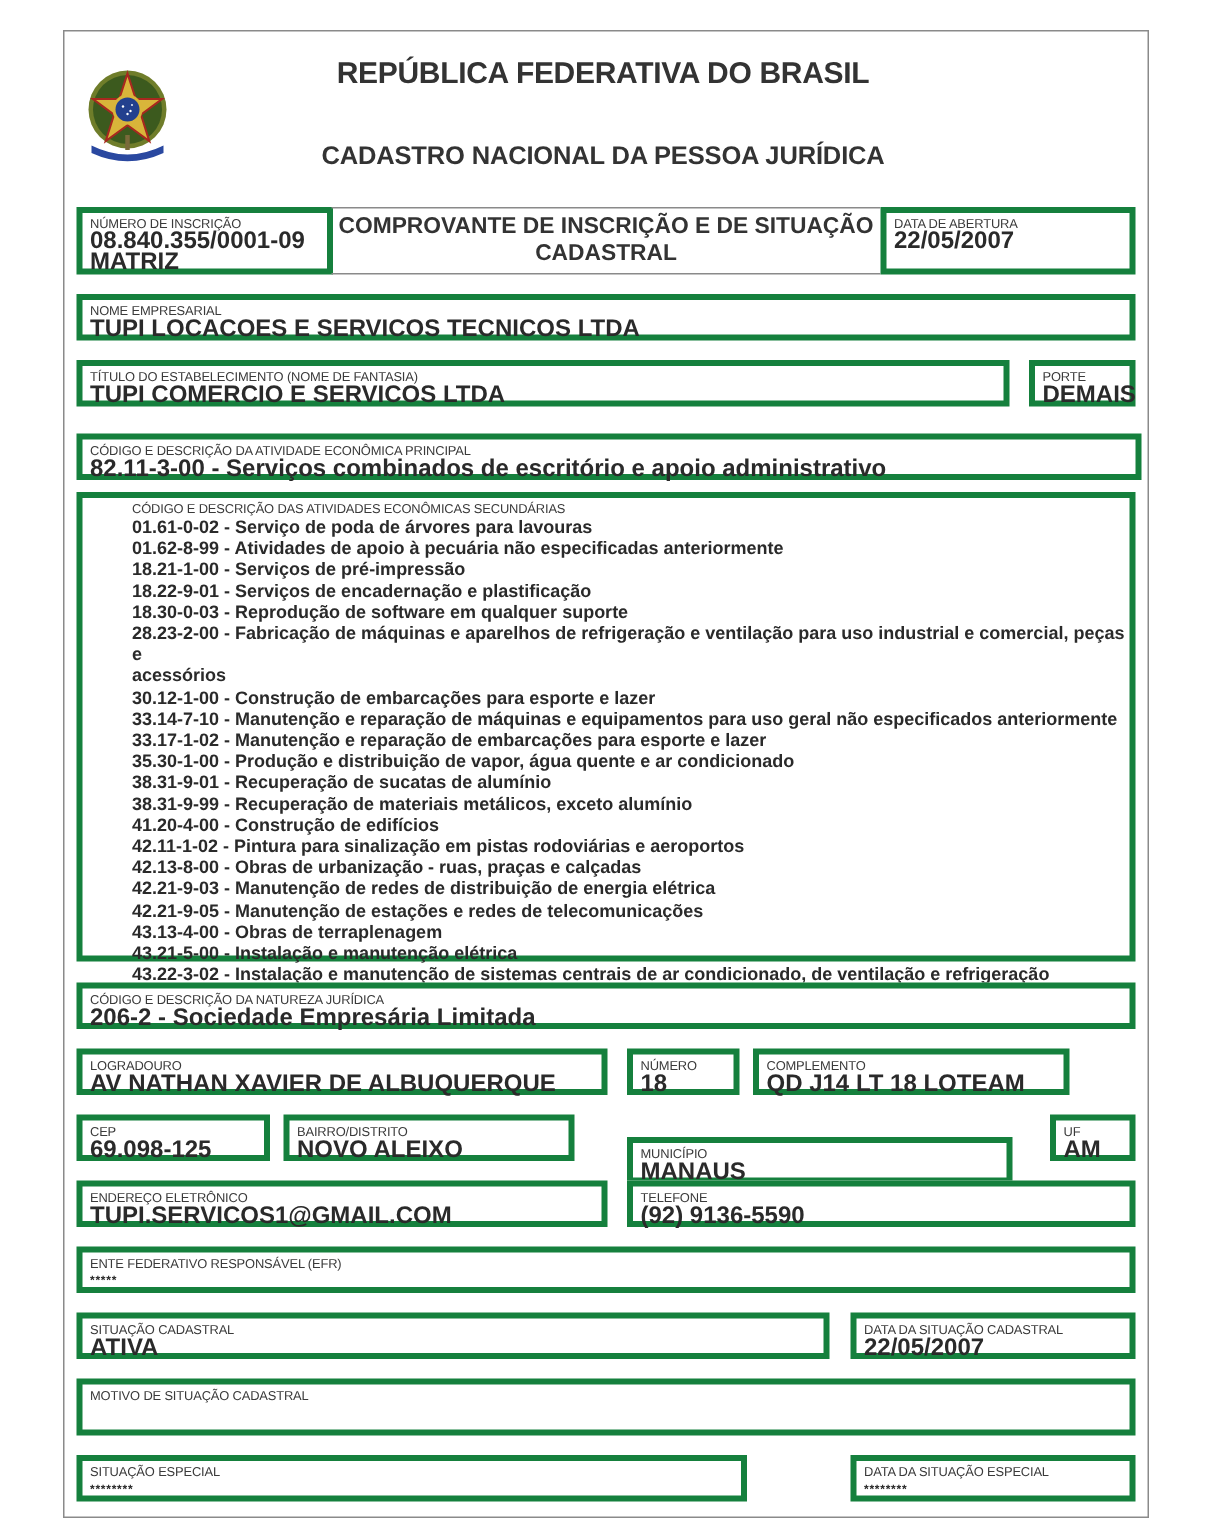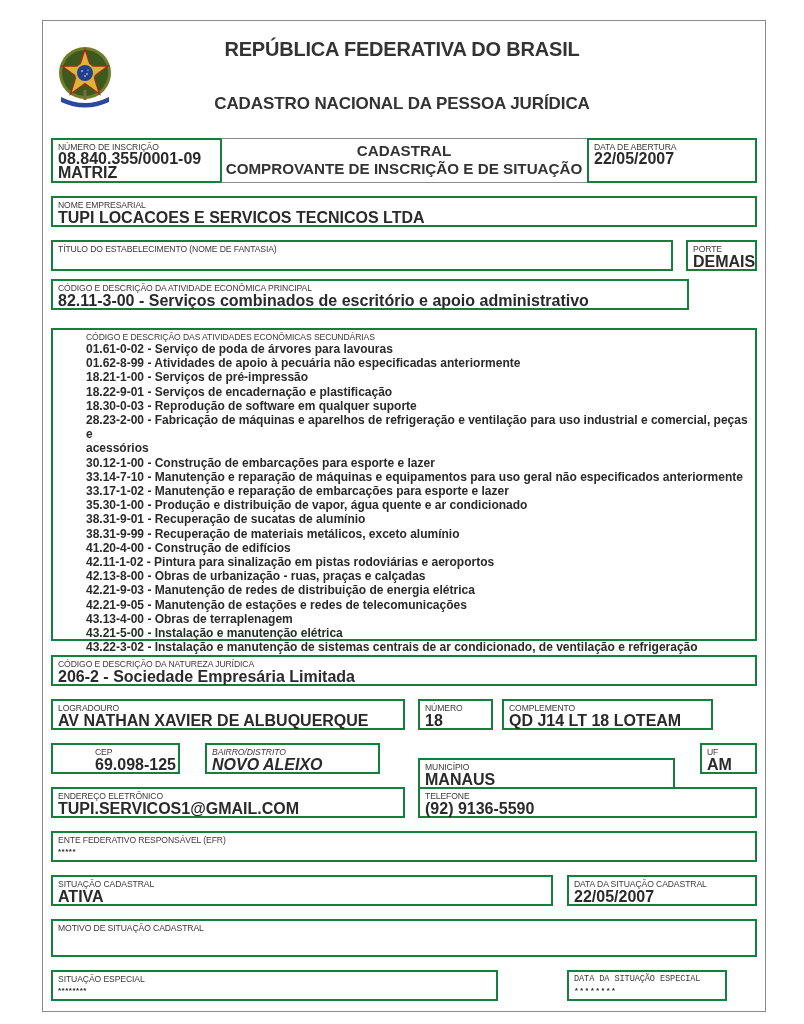--- a/index.html
+++ b/index.html
@@ -1,19 +1,19 @@
 <!DOCTYPE html>
 <html><head>
   <meta charset="utf-8">
   <style>
     * { box-sizing: border-box; margin: 0; padding: 0; }
     html, body { width: 804px; height: 1024px; background: #ffffff; overflow: hidden; }
     body { position: relative; font-family: "Liberation Sans", sans-serif; color: #2a2a2a; }
     .frame { position: absolute; left: 42px; top: 20px; width: 724px; height: 992px; border: 1.5px solid #8a8a8a; }
-    .box { position: absolute; border: 2px solid #15803d; background: #fff; }
+    .box { position: absolute; border: 4px solid #15803d; background: #fff; }
     .lbl { display: block; font-size: 8.6px; color: #3a3a3a; line-height: 10px; padding: 2px 0 0 5px; text-transform: uppercase; letter-spacing: -0.1px; white-space: nowrap; }
     .val { display: block; font-size: 16px; font-weight: bold; color: #2a2a2a; line-height: 14px; padding: 1px 0 0 5px; white-space: nowrap; }
     .val.small { font-size: 8px; letter-spacing: 0.5px; line-height: 10px; padding-top: 2px; }
     .h1 { position: absolute; left: 0; width: 804px; top: 38px; text-align: center; font-size: 20px; font-weight: bold; color: #333; letter-spacing: -0.2px; }
     .h2 { position: absolute; left: 0; width: 804px; top: 94px; text-align: center; font-size: 17px; font-weight: bold; color: #333; letter-spacing: -0.1px; }
     .h1 span, .h2 span { display: inline-block; margin-left: 0; }
     .emblem { position: absolute; left: 55px; top: 45px; width: 60px; height: 66px; }
     .title-box { position: absolute; left: 221px; top: 138px; width: 366px; height: 45px; border-top: 1px solid #8a8a8a; border-bottom: 1px solid #8a8a8a; text-align: center; font-size: 15.2px; font-weight: bold; color: #333; line-height: 18px; padding-top: 3px; }
     .act-list { list-style: none; padding: 0 0 0 5px; }
     .act-list li { font-size: 12px; font-weight: bold; line-height: 14.2px; color: #2a2a2a; }
@@ -39,42 +39,43 @@
 
 <div class="h1"><span>REPÚBLICA FEDERATIVA DO BRASIL</span></div>
 <div class="h2"><span>CADASTRO NACIONAL DA PESSOA JURÍDICA</span></div>
 
 <div class="box" style="left:51px; top:138px; width:171px; height:45px;">
   <span class="lbl">NÚMERO DE INSCRIÇÃO</span>
   <span class="val" style="padding-top:0;">08.840.355/0001-09</span>
   <span class="val" style="padding-top:0;">MATRIZ</span>
 </div>
 <div class="title-box">
+  <div>COMPROVANTE DE INSCRIÇÃO E DE SITUAÇÃO</div>
   <div>CADASTRAL</div>
-  <div>COMPROVANTE DE INSCRIÇÃO E DE SITUAÇÃO</div>
 </div>
 <div class="box" style="left:587px; top:138px; width:170px; height:45px;">
   <span class="lbl">DATA DE ABERTURA</span>
   <span class="val" style="padding-top:0;">22/05/2007</span>
 </div>
 
 <div class="box" style="left:51px; top:196px; width:706px; height:31px;">
   <span class="lbl">NOME EMPRESARIAL</span>
   <span class="val">TUPI LOCACOES E SERVICOS TECNICOS LTDA</span>
 </div>
 
 <div class="box" style="left:51px; top:240px; width:622px; height:31px;">
   <span class="lbl">TÍTULO DO ESTABELECIMENTO (NOME DE FANTASIA)</span>
+  <span class="val">TUPI COMERCIO E SERVICOS LTDA</span>
 </div>
 <div class="box" style="left:686px; top:240px; width:71px; height:31px;">
   <span class="lbl">PORTE</span>
   <span class="val">DEMAIS</span>
 </div>
 
-<div class="box" style="left:51px; top:279px; width:638px; height:31px;">
+<div class="box" style="left:51px; top:289px; width:710px; height:31px;">
   <span class="lbl">CÓDIGO E DESCRIÇÃO DA ATIVIDADE ECONÔMICA PRINCIPAL</span>
   <span class="val">82.11-3-00 - Serviços combinados de escritório e apoio administrativo</span>
 </div>
 
 <div class="box" style="left:51px; top:328px; width:706px; height:313px;padding-left:28px;">
   <span class="lbl">CÓDIGO E DESCRIÇÃO DAS ATIVIDADES ECONÔMICAS SECUNDÁRIAS</span>
   <ul class="act-list">
     <li>01.61-0-02 - Serviço de poda de árvores para lavouras</li>
     <li>01.62-8-99 - Atividades de apoio à pecuária não especificadas anteriormente</li>
     <li>18.21-1-00 - Serviços de pré-impressão</li>
@@ -110,25 +111,25 @@
 </div>
 <div class="box" style="left:418px; top:699px; width:75px; height:31px;">
   <span class="lbl">NÚMERO</span>
   <span class="val">18</span>
 </div>
 <div class="box" style="left:502px; top:699px; width:211px; height:31px;">
   <span class="lbl">COMPLEMENTO</span>
   <span class="val">QD J14 LT 18 LOTEAM</span>
 </div>
 
-<div class="box" style="left:51px; top:743px; width:129px; height:31px;padding-left:37px;">
+<div class="box" style="left:51px; top:743px; width:129px; height:31px;">
   <span class="lbl">CEP</span>
   <span class="val">69.098-125</span>
 </div>
-<div class="box" style="left:205px; top:743px; width:175px; height:31px;font-style:italic;">
+<div class="box" style="left:189px; top:743px; width:194px; height:31px;">
   <span class="lbl">BAIRRO/DISTRITO</span>
   <span class="val">NOVO ALEIXO</span>
 </div>
 <div class="box" style="left:418px; top:743px; width:257px; height:31px;margin-top:15px;">
   <span class="lbl">MUNICÍPIO</span>
   <span class="val">MANAUS</span>
 </div>
 <div class="box" style="left:700px; top:743px; width:57px; height:31px;">
   <span class="lbl">UF</span>
   <span class="val">AM</span>
@@ -159,16 +160,16 @@
 
 <div class="box" style="left:51px; top:919px; width:706px; height:38px;">
   <span class="lbl">MOTIVO DE SITUAÇÃO CADASTRAL</span>
   <span class="val"></span>
 </div>
 
 <div class="box" style="left:51px; top:970px; width:447px; height:31px;">
   <span class="lbl">SITUAÇÃO ESPECIAL</span>
   <span class="val small">********</span>
 </div>
-<div class="box" style="left:567px; top:970px; width:160px; height:31px;font-family:Liberation Mono, monospace;">
+<div class="box" style="left:567px; top:970px; width:190px; height:31px;">
   <span class="lbl">DATA DA SITUAÇÃO ESPECIAL</span>
   <span class="val small">********</span>
 </div>
 
 </body></html>

